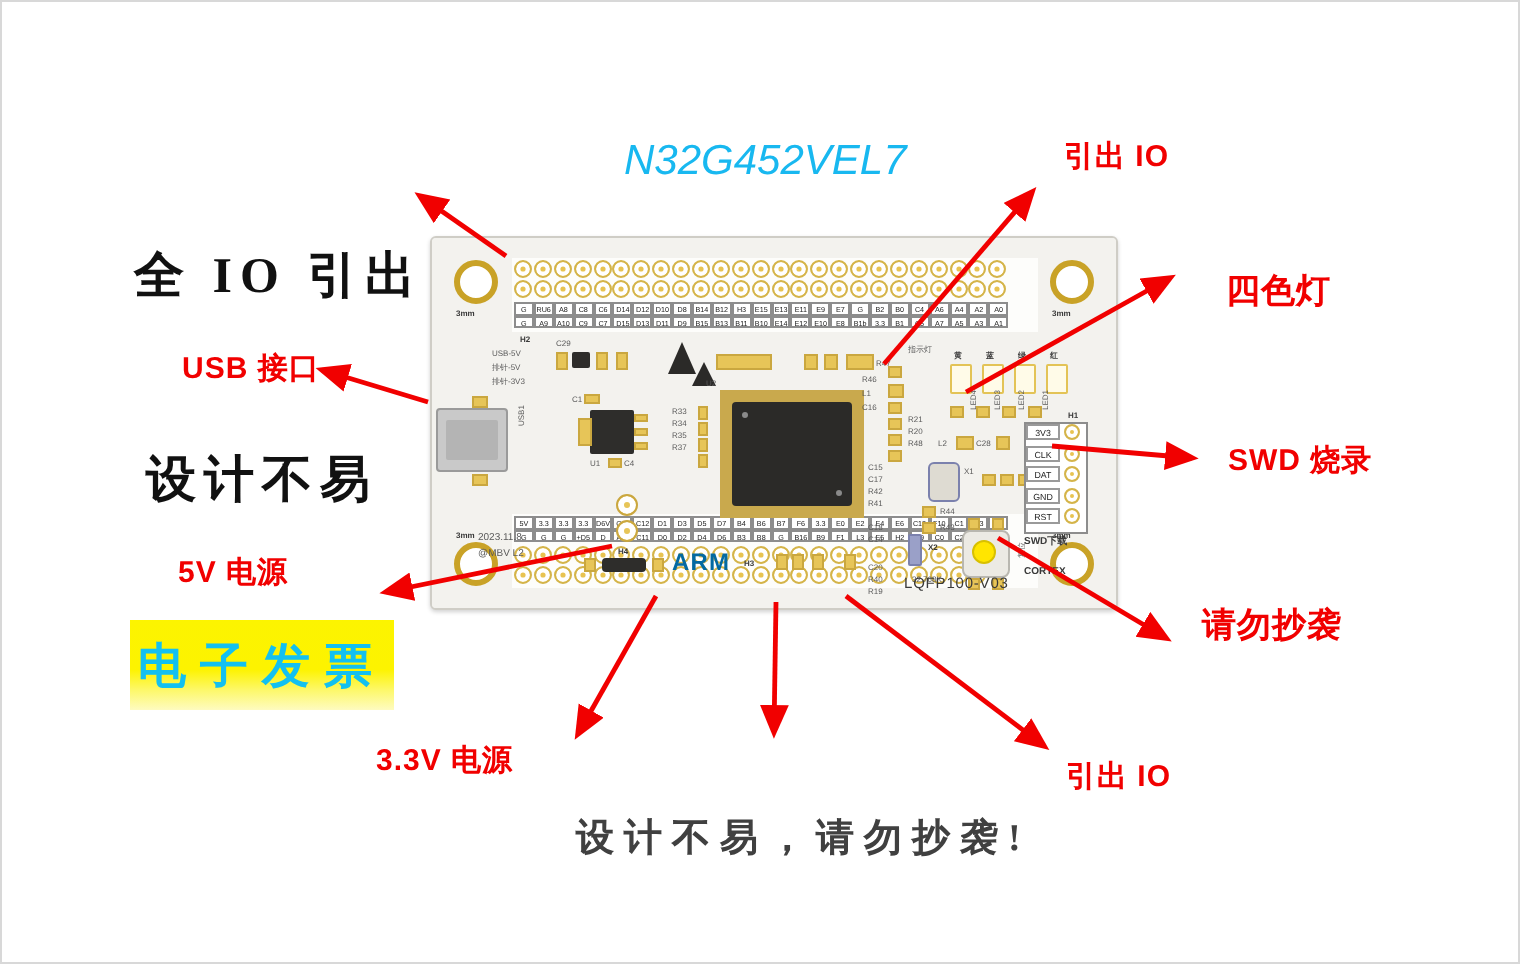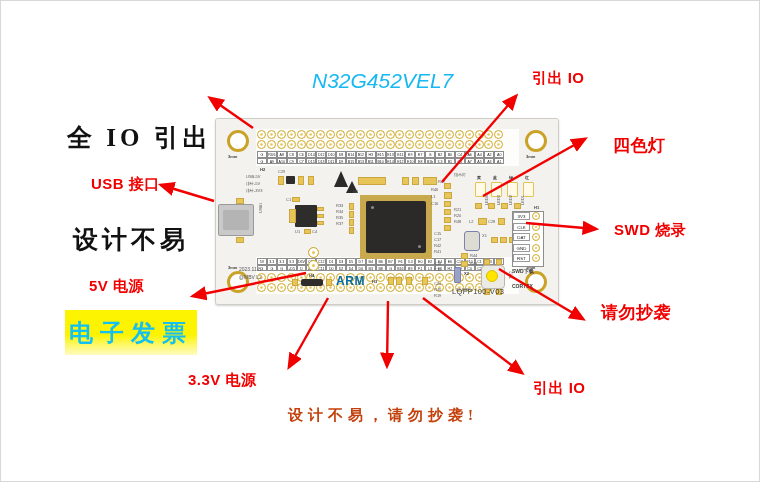--- a/index.html
+++ b/index.html
@@ -19,21 +19,21 @@
 
   .title-chip{position:absolute;color:#18b8f0;font-style:italic;font-weight:normal;
               font-size:21px;letter-spacing:0px;white-space:nowrap;}
 
   .invoice{position:absolute;
            background:linear-gradient(180deg,#fcf400 0%,#fdf300 55%,#fdf86a 78%,#fefbc0 100%);
            display:flex;align-items:center;justify-content:center;}
   .invoice span{color:#13c0f0;font-weight:bold;font-size:24px;letter-spacing:7px;
                 font-family:"Liberation Serif","DejaVu Serif",serif;}
 
-  .footnote{position:absolute;color:#c2410c;font-weight:bold;font-size:15px;letter-spacing:5px;
+  .footnote{position:absolute;color:#404040;font-weight:bold;font-size:19px;letter-spacing:5px;
             font-family:"Liberation Serif","DejaVu Serif",serif;white-space:nowrap;}
 
   
   svg.arrows{position:absolute;left:0;top:0;width:760px;height:482px;pointer-events:none;}
 
   
   #pcb{position:absolute;left:214px;top:117px;width:342px;height:185px;
        background:#f3f2ee;border:1px solid #cfcdc6;border-radius:3px;
        box-shadow:0 1px 2px rgba(0,0,0,.18);overflow:hidden;}
   #pcb .silk{position:absolute;color:#5a5a5a;font-size:4px;line-height:5px;white-space:nowrap;}

